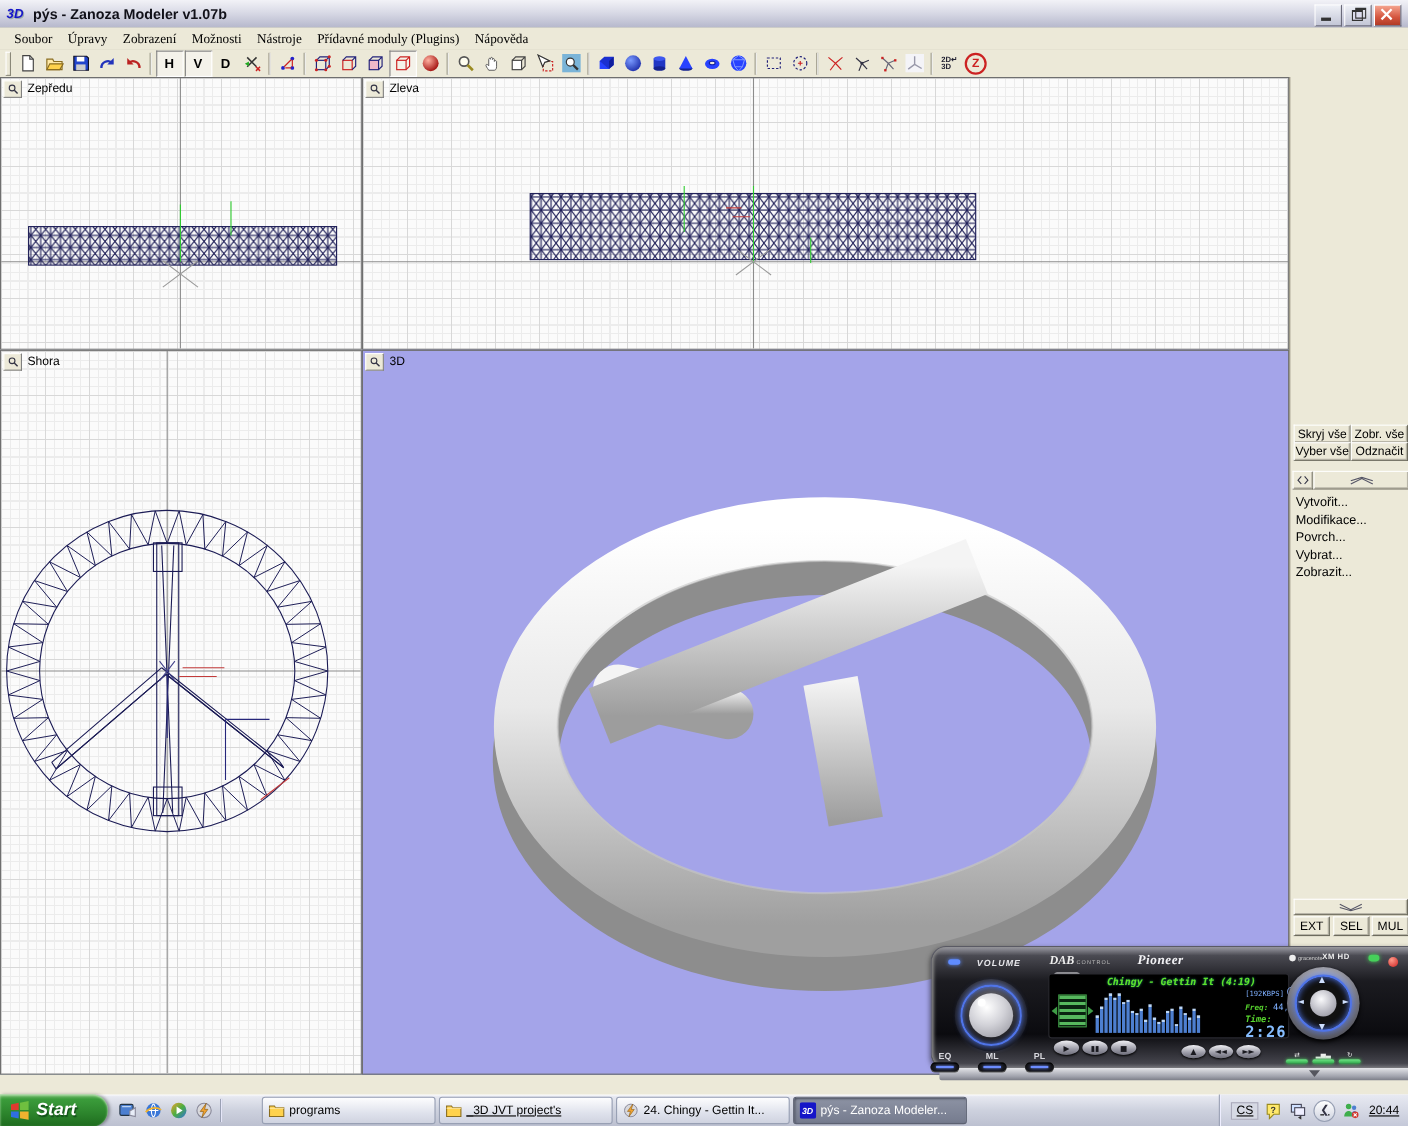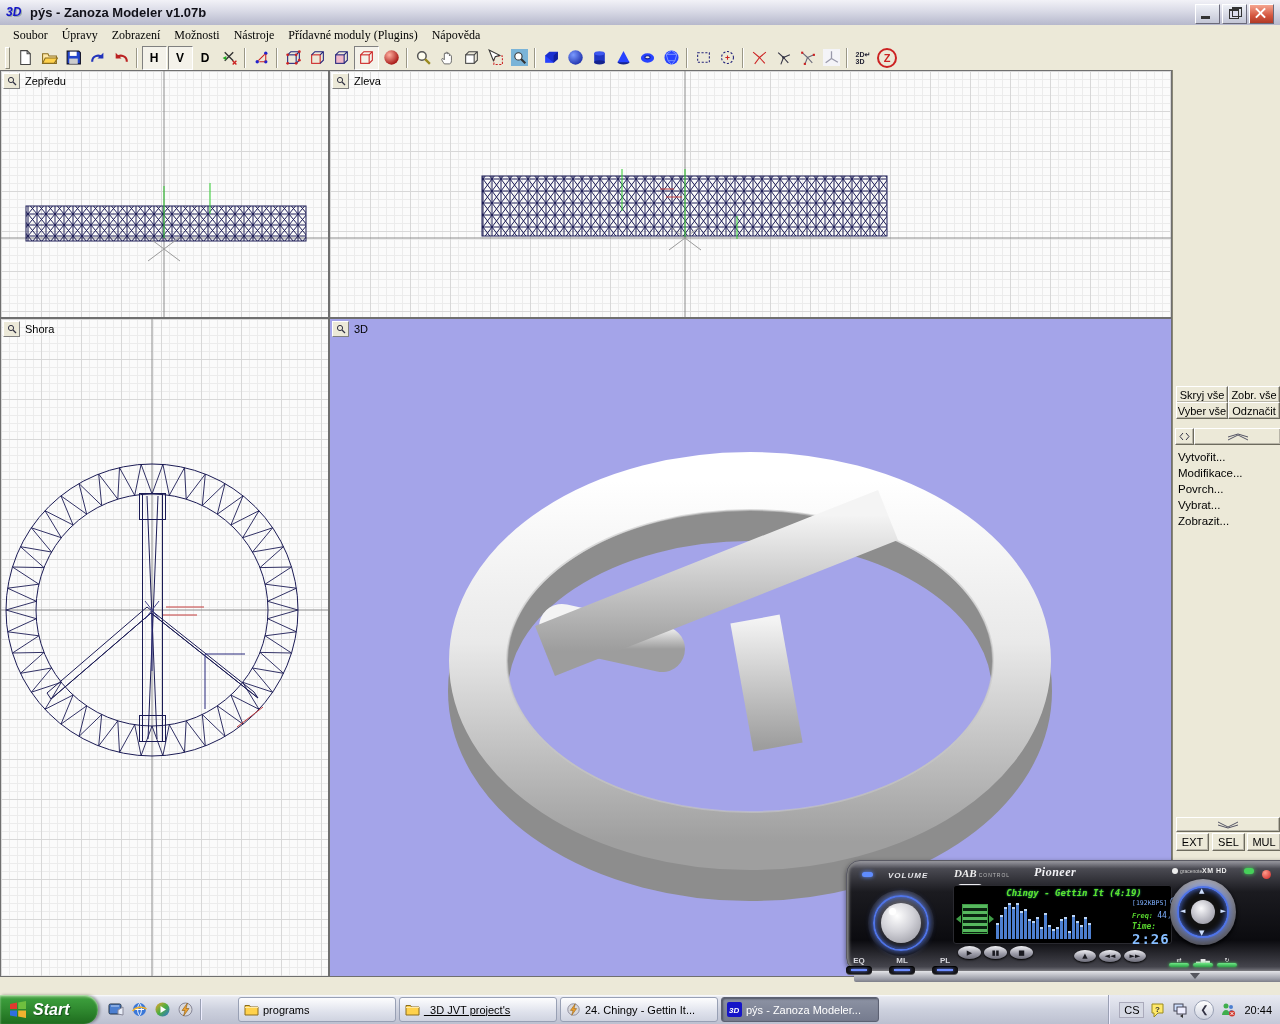--- a/index.html
+++ b/index.html
@@ -87,21 +87,21 @@
   .ql-icon{position:absolute;top:6px;width:17px;height:17px;}
   .ql-icon svg{width:17px;height:17px;}
   #ql-sep{position:absolute;left:200px;top:4px;width:1px;height:21px;background:#9aa0b4;border-right:1px solid #eef;}
   .task-btn{position:absolute;top:2px;width:158px;height:25px;border-radius:3px;border:1px solid #98a0b4;
     background:linear-gradient(180deg,#fdfdfe,#dfe2ec 60%,#cfd3e0);display:flex;align-items:center;gap:4px;
     padding-left:5px;box-sizing:border-box;font-size:11px;white-space:nowrap;overflow:hidden;}
   .task-btn.active{background:linear-gradient(180deg,#8d93a4,#757b8e);color:#fff;border-color:#5c6172;
     box-shadow:inset 1px 1px 2px #4d5260;}
   .task-btn svg{width:15px;height:15px;flex:none;}
   #tray{position:absolute;right:0;top:0;height:29px;padding:0 8px 0 10px;display:flex;align-items:center;gap:6px;
-    background:linear-gradient(180deg,#e8eaf2,#c4c8d8);border-left:1px solid #9aa0b4;box-shadow:inset 1px 0 0 #eef;}
+    background:linear-gradient(180deg,#e8eaf2,#c4c8d8);border-left:1px solid #9aa0b4;box-shadow:inset 1px 0 0 #eef;text-decoration:underline;}
   #tray-lang{font-size:11px;padding:1px 4px;background:#d6d9e4;border:1px solid #aab;}
   .tray-ico{width:16px;height:16px;} .tray-ico svg{width:16px;height:16px;}
   #tray-chevron{width:18px;height:18px;border-radius:50%;
     background:linear-gradient(180deg,#fff,#cfd3e0);border:1px solid #98a0b4;color:#334;
     display:flex;align-items:center;justify-content:center;font:bold 10px "DejaVu Sans",sans-serif;}
   #tray-clock{font-size:11px;margin-left:2px;}
 
   
   #stereo{left:846px;top:860px;width:516px;height:122px;z-index:50;}
   #st-body{position:absolute;left:0;top:0;right:0;bottom:10px;border-radius:14px 5px 5px 14px;

